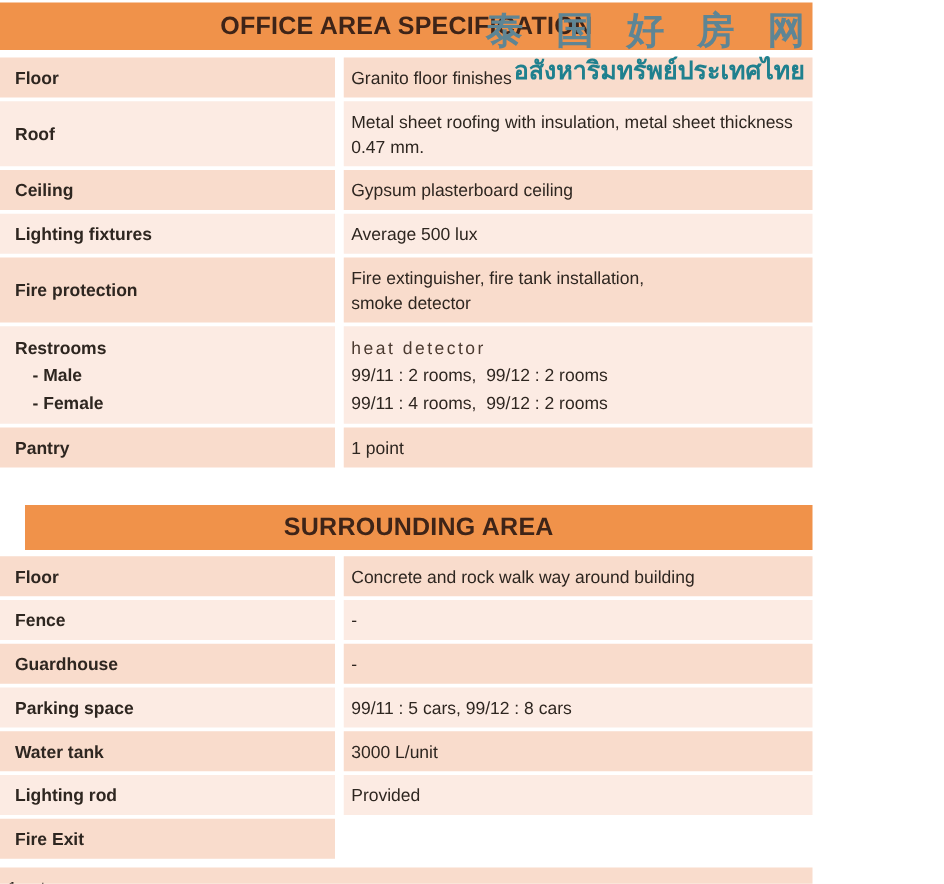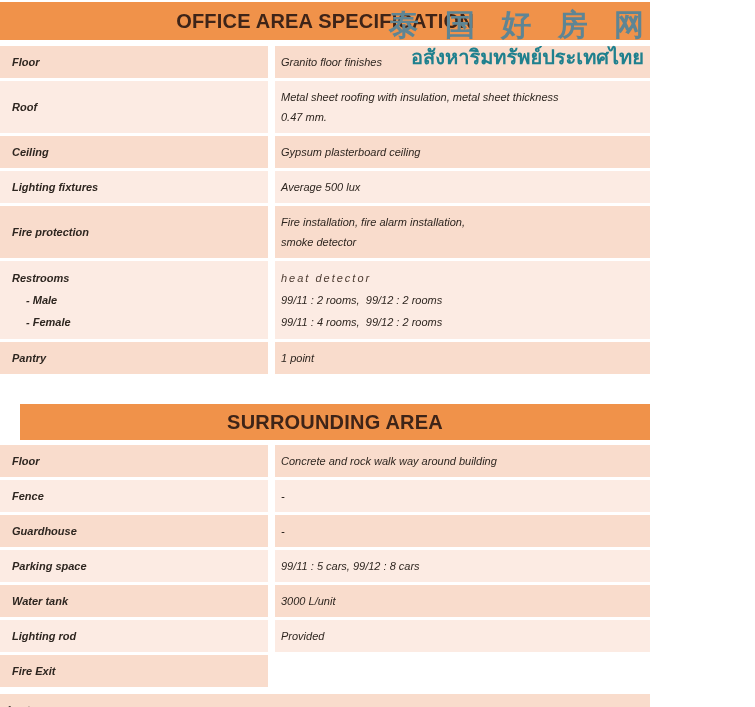--- a/index.html
+++ b/index.html
@@ -48,24 +48,23 @@
     flex: 1;
     padding: 6px 10px 6px 6px;
     display: flex;
     flex-direction: column;
     justify-content: center;
   }
   .shade-a .cell { background: #f9dccc; }
   .shade-b .cell { background: #fcebe3; }
 
   .line {
-    font-size: 11px;
+    font-size: 14px;
     line-height: 20px;
     white-space: pre-wrap;
-    font-style: italic;
   }
   .label .line { font-weight: 600; }
   .sub-label { padding-left: 14px; }
   .row.tall .line { line-height: 22px; }
   .value-alt {
     letter-spacing: 2px;
     color: #4b3a30;
     font-weight: 400;
   }
   .row.last { min-height: 37px; flex-direction: column; }
@@ -148,21 +147,21 @@
       <div class="cell value">
         <div class="line">Average 500 lux</div>
       </div>
     </div>
 
     <div class="row shade-a">
       <div class="cell label">
         <div class="line">Fire protection</div>
       </div>
       <div class="cell value">
-        <div class="line">Fire installation, fire alarm installation,</div>
+        <div class="line">Fire extinguisher, fire tank installation,</div>
         <div class="line">smoke detector</div>
       </div>
     </div>
 
     <div class="row shade-b tall">
       <div class="cell label">
         <div class="line">Restrooms</div>
         <div class="line sub-label">- Male</div>
         <div class="line sub-label">- Female</div>
       </div>

